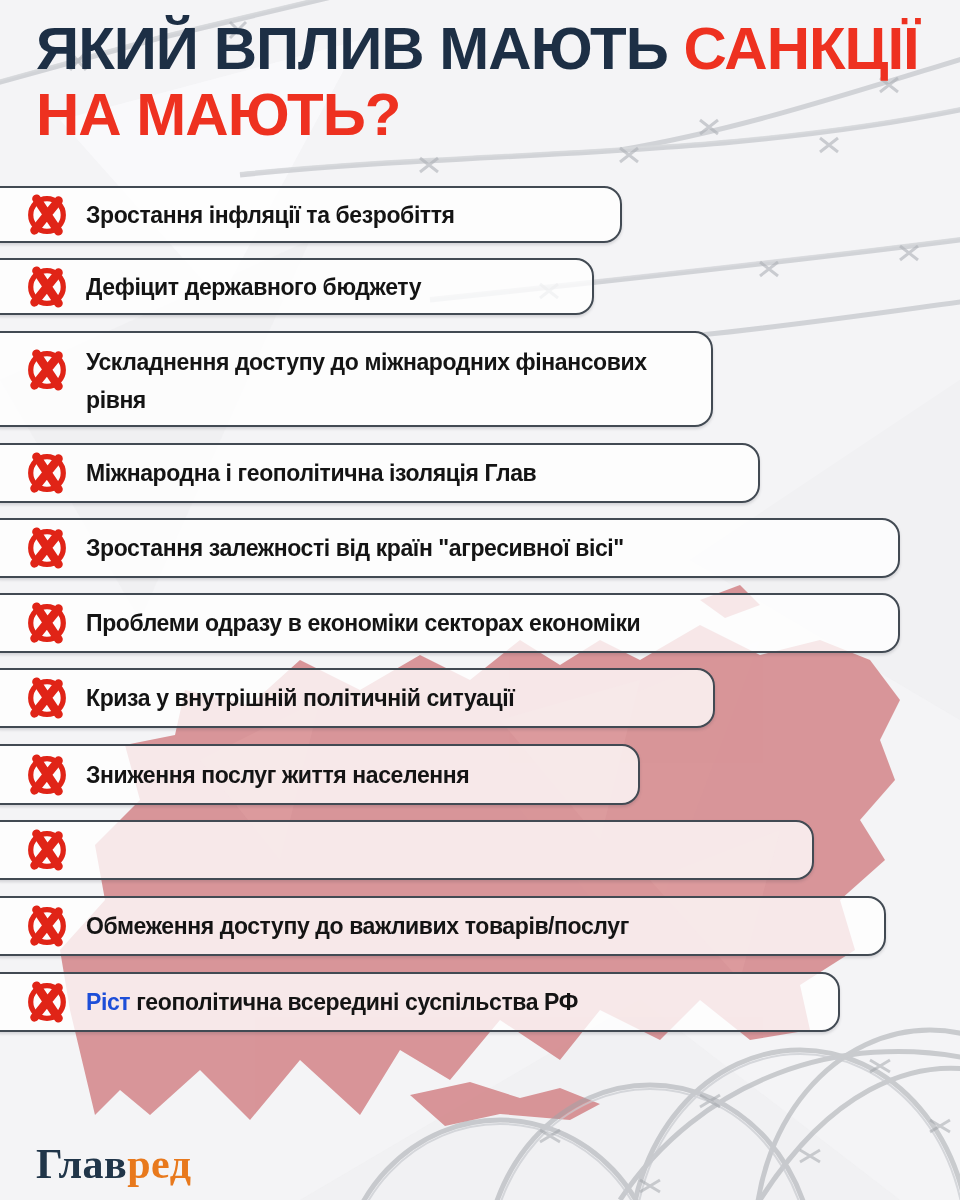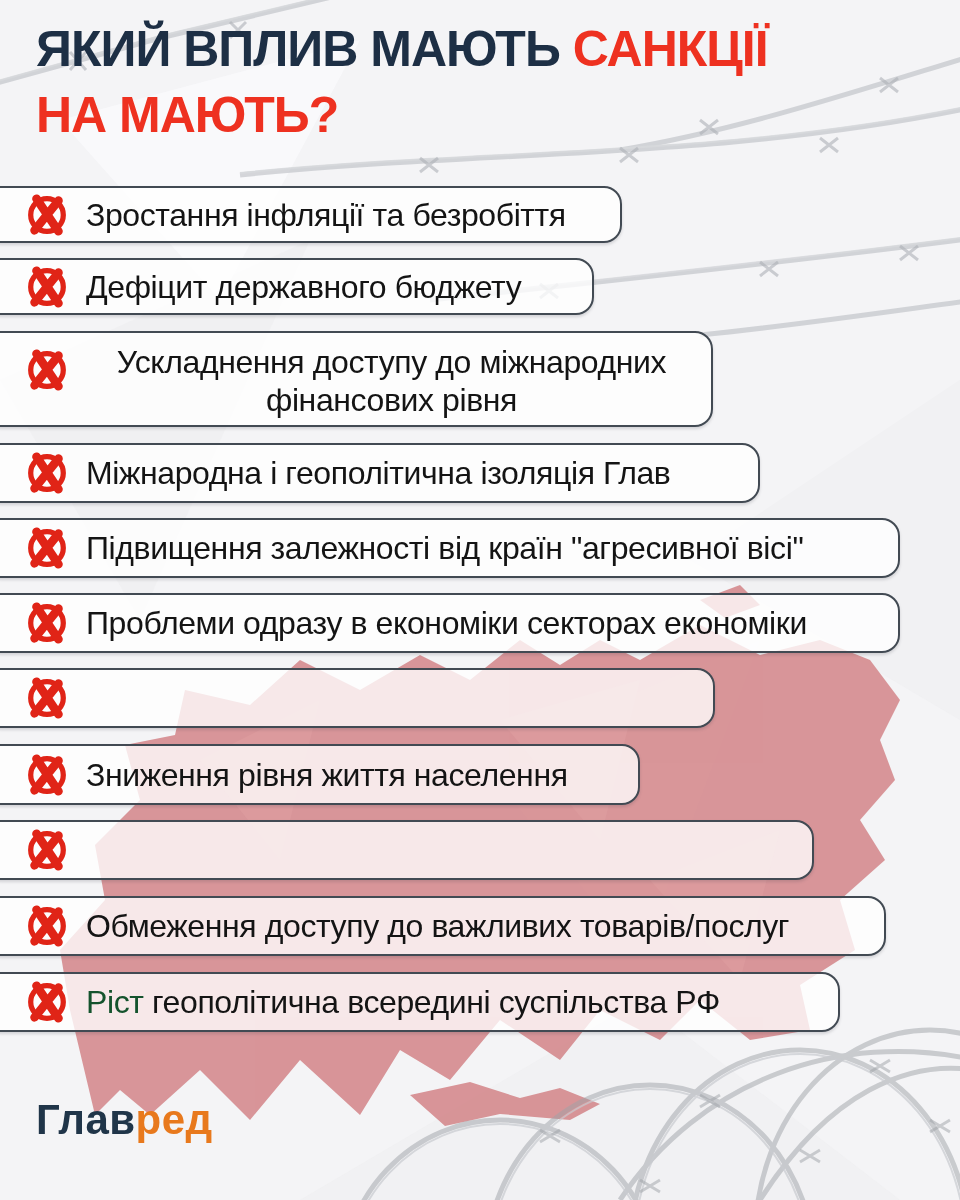--- a/index.html
+++ b/index.html
@@ -5,50 +5,49 @@
   html,body{margin:0;padding:0;}
   body{
     width:960px;height:1200px;position:relative;overflow:hidden;
     background:#f4f4f6;
     font-family:"Liberation Sans", sans-serif;
   }
   .bg-layer{position:absolute;inset:0;pointer-events:none;}
   
   .title{
     position:absolute;left:36px;top:16px;width:900px;
-    font-weight:800;font-size:50px;line-height:66px;letter-spacing:-1px;
+    font-weight:800;font-size:60px;line-height:66px;letter-spacing:-1px;
     white-space:nowrap;
   }
   .title .t-dark{color:#1d2f45;}
   .title .t-red{color:#ee3120;}
   
   .item{
     position:absolute;left:-16px;
     background:rgba(255,255,255,0.78);
     border:2px solid #424a53;
     border-radius:18px;
     box-shadow:0 2px 3px rgba(60,60,70,0.18);
     display:flex;align-items:center;
     box-sizing:border-box;
     padding:0 14px 0 38px;
   }
   .item.two-line{align-items:flex-start;padding-top:10px;}
   .item.two-line .xicon{margin-top:4px;}
   .xicon{flex:0 0 46px;width:46px;height:46px;margin-right:16px;}
   .xicon svg{width:46px;height:46px;display:block;}
   .item-text{
-    font-weight:400;font-size:32px;line-height:38px;color:#141414;
+    font-weight:700;font-size:23px;line-height:38px;color:#141414;
     letter-spacing:-0.4px;
-    text-align:center;
-  }
-  .item-text .lead{color:#14532d;}
+  }
+  .item-text .lead{color:#1d4ed8;}
   
   .logo{
-    position:absolute;left:36px;top:1096px;
-    font-family:Liberation Sans, sans-serif;
+    position:absolute;left:36px;top:1140px;
+    font-family:Liberation Serif, serif;
     font-weight:700;font-size:42px;letter-spacing:0.5px;
   }
   .logo .l-dark{color:#203549;}
   .logo .l-orange{color:#e8791d;}
 </style>
 </head>
 <body>
 
 <svg class="bg-layer" width="960" height="1200" viewBox="0 0 960 1200">
   <polygon points="0,380 310,240 140,620" fill="#ececef" opacity="0.55"></polygon>
@@ -167,50 +166,51 @@
   <span class="item-text"><span class="lead"></span><span>Міжнародна і геополітична ізоляція Глав</span></span>
 </div>
 
 <div class="item" style="top:518px;width:916px;height:60px">
   <span class="xicon">
       <svg viewBox="0 0 48 48">
         <circle cx="24" cy="24" r="17" fill="none" stroke="#e02417" stroke-width="5.5"></circle>
         <path d="M 13,7 L 36,41 M 36,9 L 11,40" stroke="#e02417" stroke-width="9" stroke-linecap="round" fill="none"></path>
       </svg>
     </span>
-  <span class="item-text"><span class="lead"></span><span>Підвищення залежності від країн "агресивної вісі"</span></span>
+  <span class="item-text"><span class="lead"></span><span>Зростання залежності від країн "агресивної вісі"</span></span>
 </div>
 
 <div class="item" style="top:593px;width:916px;height:60px">
   <span class="xicon">
       <svg viewBox="0 0 48 48">
         <circle cx="24" cy="24" r="17" fill="none" stroke="#e02417" stroke-width="5.5"></circle>
         <path d="M 13,7 L 36,41 M 36,9 L 11,40" stroke="#e02417" stroke-width="9" stroke-linecap="round" fill="none"></path>
       </svg>
     </span>
   <span class="item-text"><span class="lead"></span><span>Проблеми одразу в економіки секторах економіки</span></span>
 </div>
 
 <div class="item" style="top:668px;width:731px;height:60px">
   <span class="xicon">
       <svg viewBox="0 0 48 48">
         <circle cx="24" cy="24" r="17" fill="none" stroke="#e02417" stroke-width="5.5"></circle>
         <path d="M 13,7 L 36,41 M 36,9 L 11,40" stroke="#e02417" stroke-width="9" stroke-linecap="round" fill="none"></path>
       </svg>
     </span>
+  <span class="item-text"><span class="lead"></span><span>Криза у внутрішній політичній ситуації</span></span>
 </div>
 
 <div class="item" style="top:744px;width:656px;height:61px">
   <span class="xicon">
       <svg viewBox="0 0 48 48">
         <circle cx="24" cy="24" r="17" fill="none" stroke="#e02417" stroke-width="5.5"></circle>
         <path d="M 13,7 L 36,41 M 36,9 L 11,40" stroke="#e02417" stroke-width="9" stroke-linecap="round" fill="none"></path>
       </svg>
     </span>
-  <span class="item-text"><span class="lead"></span><span>Зниження рівня життя населення</span></span>
+  <span class="item-text"><span class="lead"></span><span>Зниження послуг життя населення</span></span>
 </div>
 
 <div class="item" style="top:820px;width:830px;height:60px">
   <span class="xicon">
       <svg viewBox="0 0 48 48">
         <circle cx="24" cy="24" r="17" fill="none" stroke="#e02417" stroke-width="5.5"></circle>
         <path d="M 13,7 L 36,41 M 36,9 L 11,40" stroke="#e02417" stroke-width="9" stroke-linecap="round" fill="none"></path>
       </svg>
     </span>
 </div>

